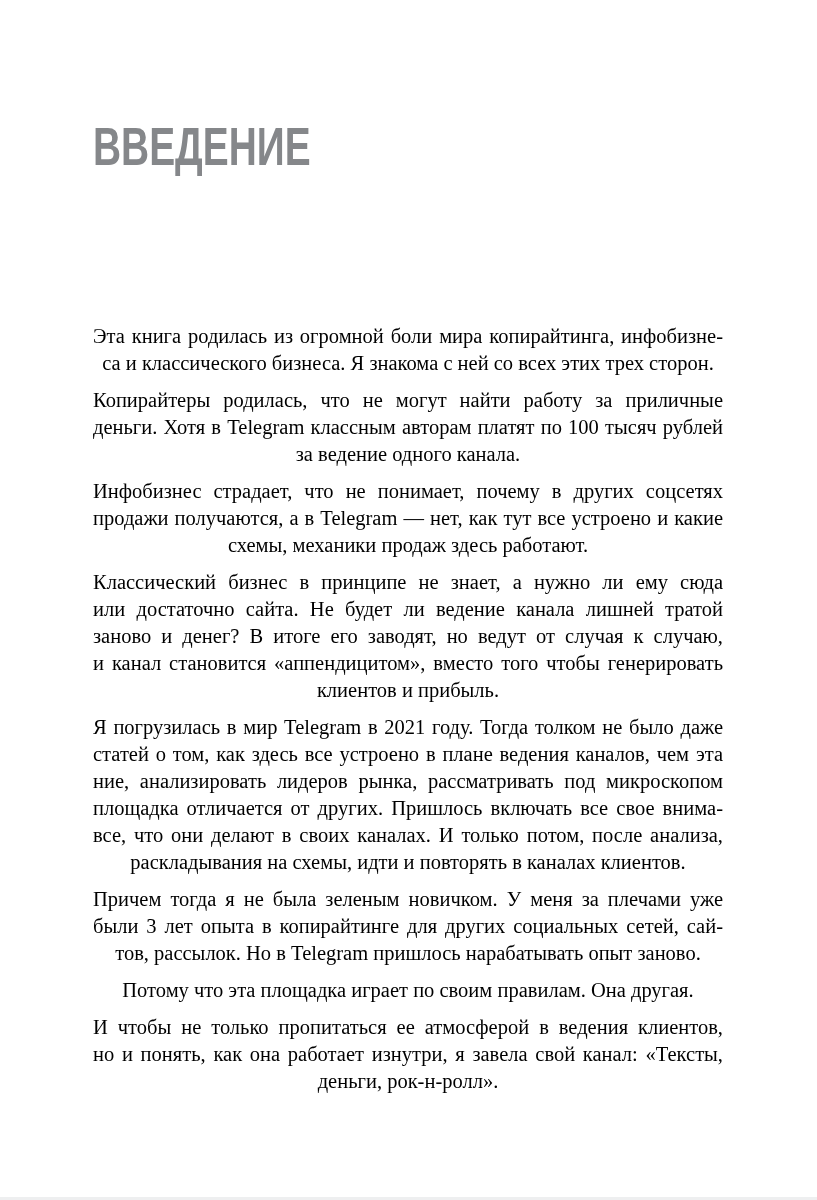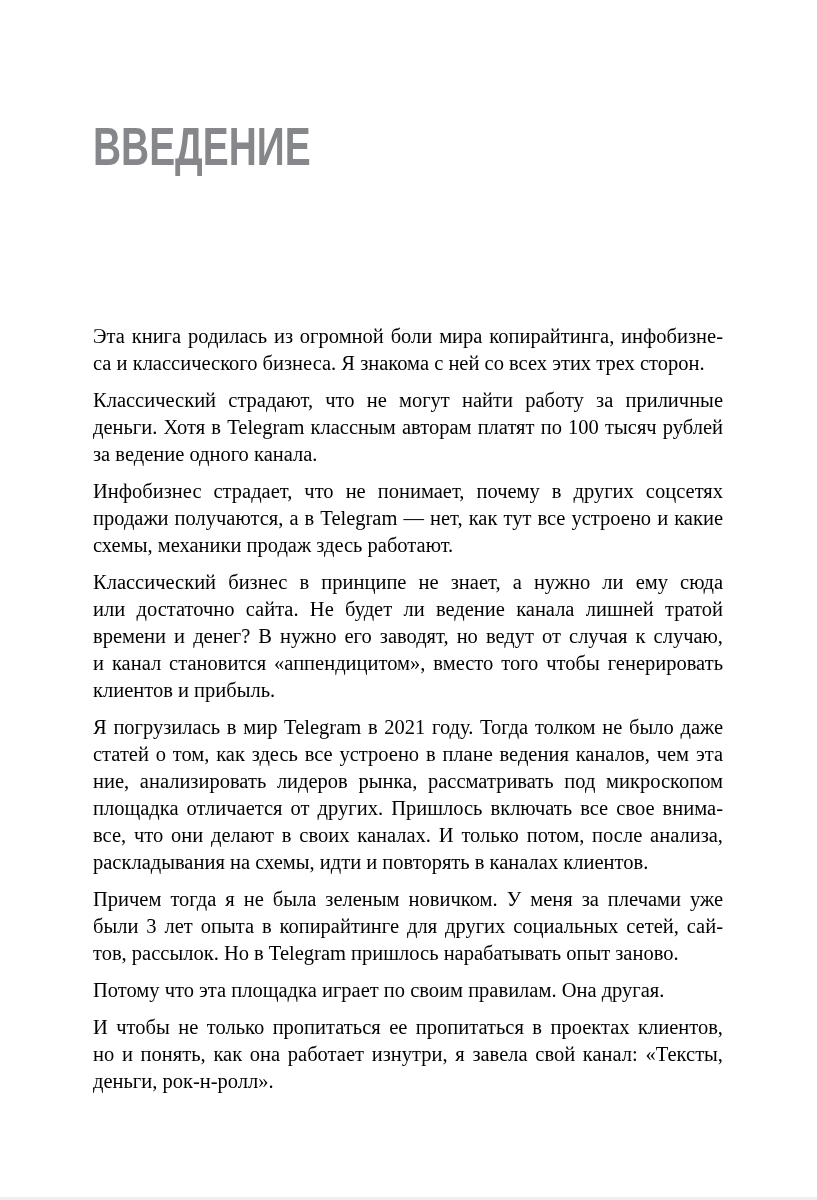--- a/index.html
+++ b/index.html
@@ -39,21 +39,21 @@
     font-size: 20.5px;
     line-height: 27px;
     color: #000000;
   }
   .para {
     margin: 0 0 10px 0;
     padding: 0;
   }
   .line {
     display: block;
-    text-align: left;
+    text-align: center;
     white-space: normal;
   }
   .line.fill {
     text-align: justify;
     text-align-last: justify;
   }
   .page-bottom-edge {
     position: absolute;
     left: 0;
     bottom: 0;
@@ -67,53 +67,53 @@
 
 <div class="page">
   <h1 class="chapter-heading">ВВЕДЕНИЕ</h1>
 
   <div class="text-block">
       <p class="para">
         <span class="line fill">Эта книга родилась из огромной боли мира копирайтинга, инфобизне-</span>
         <span class="line">са и классического бизнеса. Я знакома с ней со всех этих трех сторон.</span>
       </p>
       <p class="para">
-        <span class="line fill">Классический страдают, что не могут найти работу за приличные</span>
+        <span class="line fill">Копирайтеры родилась, что не могут найти работу за приличные</span>
         <span class="line fill">деньги. Хотя в Telegram классным авторам платят по 100 тысяч рублей</span>
         <span class="line">за ведение одного канала.</span>
       </p>
       <p class="para">
         <span class="line fill">Инфобизнес страдает, что не понимает, почему в других соцсетях</span>
         <span class="line fill">продажи получаются, а в Telegram — нет, как тут все устроено и какие</span>
         <span class="line">схемы, механики продаж здесь работают.</span>
       </p>
       <p class="para">
         <span class="line fill">Классический бизнес в принципе не знает, а нужно ли ему сюда</span>
         <span class="line fill">или достаточно сайта. Не будет ли ведение канала лишней тратой</span>
-        <span class="line fill">времени и денег? В нужно его заводят, но ведут от случая к случаю,</span>
+        <span class="line fill">заново и денег? В итоге его заводят, но ведут от случая к случаю,</span>
         <span class="line fill">и канал становится «аппендицитом», вместо того чтобы генерировать</span>
         <span class="line">клиентов и прибыль.</span>
       </p>
       <p class="para">
         <span class="line fill">Я погрузилась в мир Telegram в 2021 году. Тогда толком не было даже</span>
         <span class="line fill">статей о том, как здесь все устроено в плане ведения каналов, чем эта</span>
         <span class="line fill">ние, анализировать лидеров рынка, рассматривать под микроскопом</span>
         <span class="line fill">площадка отличается от других. Пришлось включать все свое внима-</span>
         <span class="line fill">все, что они делают в своих каналах. И только потом, после анализа,</span>
         <span class="line">раскладывания на схемы, идти и повторять в каналах клиентов.</span>
       </p>
       <p class="para">
         <span class="line fill">Причем тогда я не была зеленым новичком. У меня за плечами уже</span>
         <span class="line fill">были 3 лет опыта в копирайтинге для других социальных сетей, сай-</span>
         <span class="line">тов, рассылок. Но в Telegram пришлось нарабатывать опыт заново.</span>
       </p>
       <p class="para">
         <span class="line">Потому что эта площадка играет по своим правилам. Она другая.</span>
       </p>
       <p class="para">
-        <span class="line fill">И чтобы не только пропитаться ее пропитаться в проектах клиентов,</span>
+        <span class="line fill">И чтобы не только пропитаться ее атмосферой в ведения клиентов,</span>
         <span class="line fill">но и понять, как она работает изнутри, я завела свой канал: «Тексты,</span>
         <span class="line">деньги, рок-н-ролл».</span>
       </p>
     </div>
 
   <div class="page-bottom-edge"></div>
 </div>
 
 </body></html>

